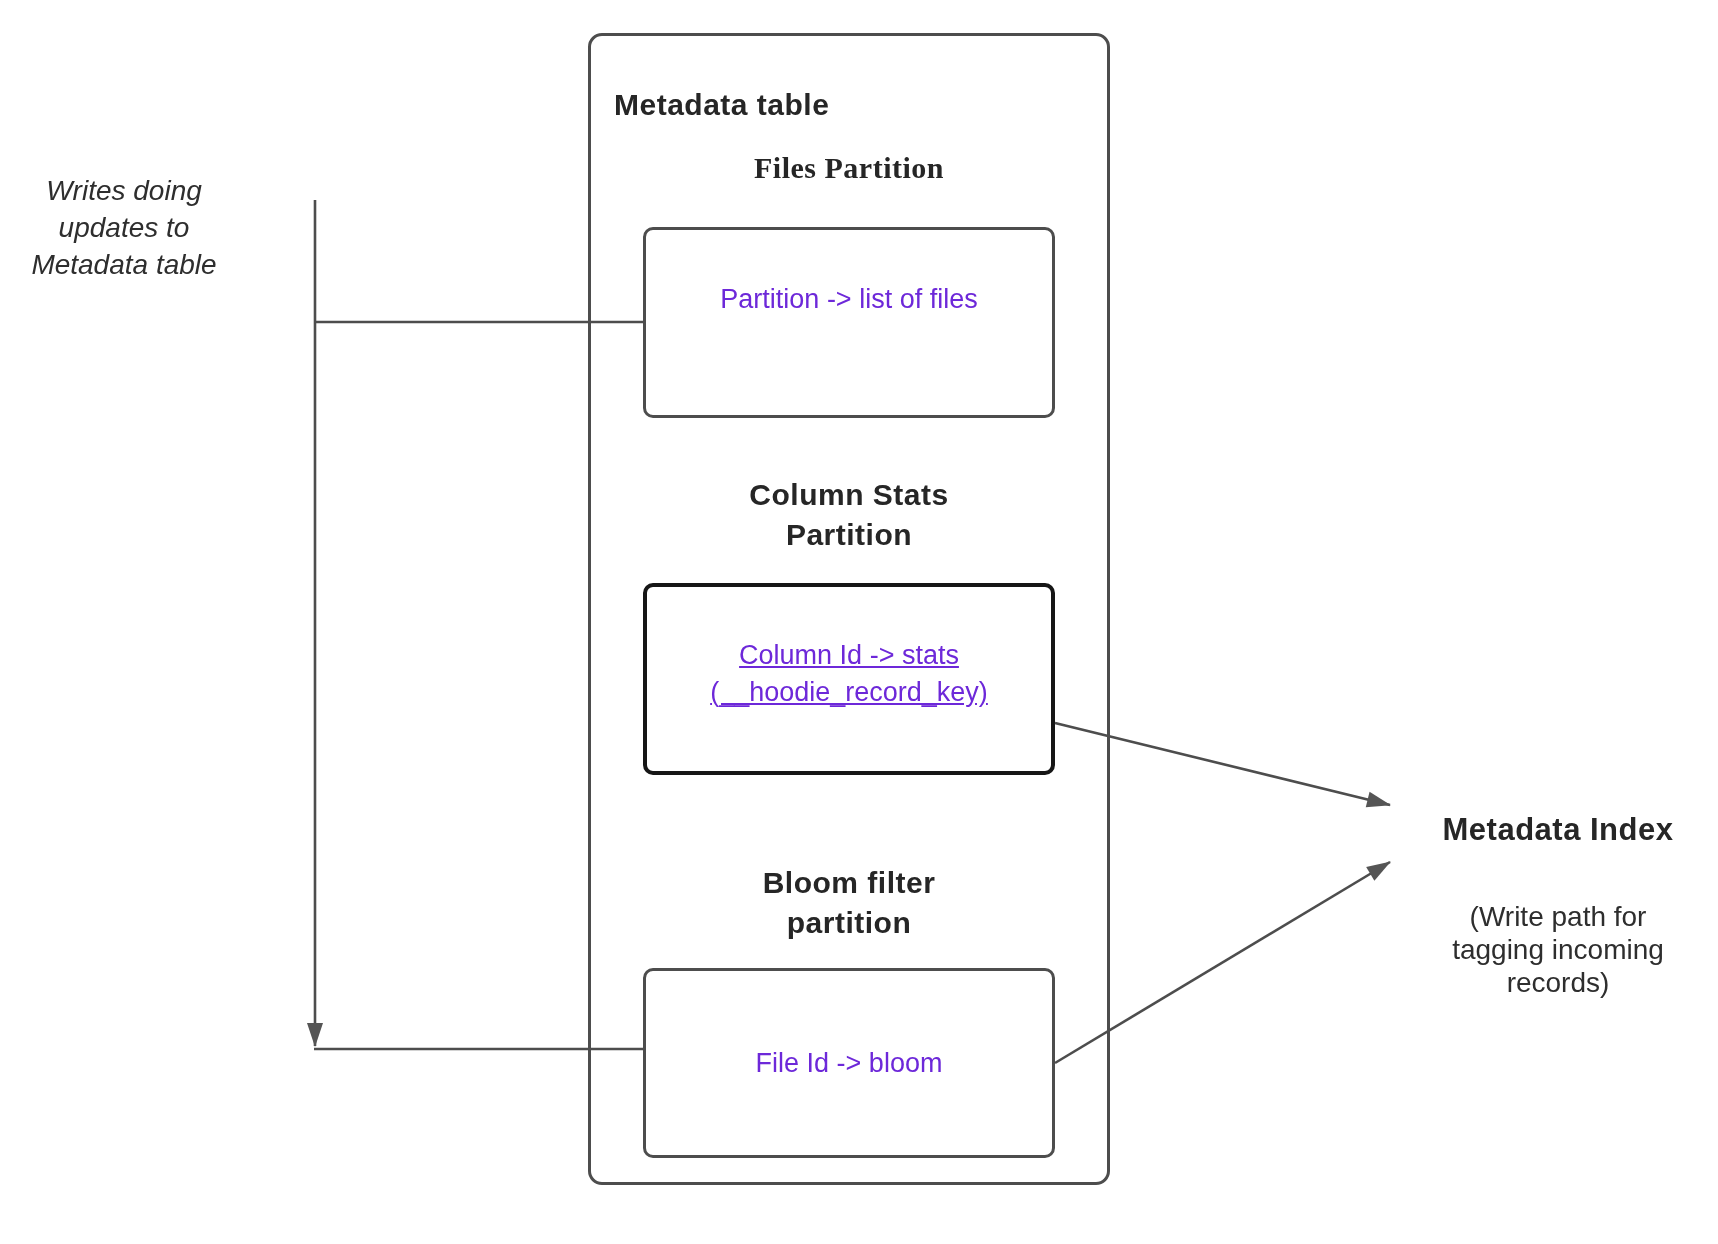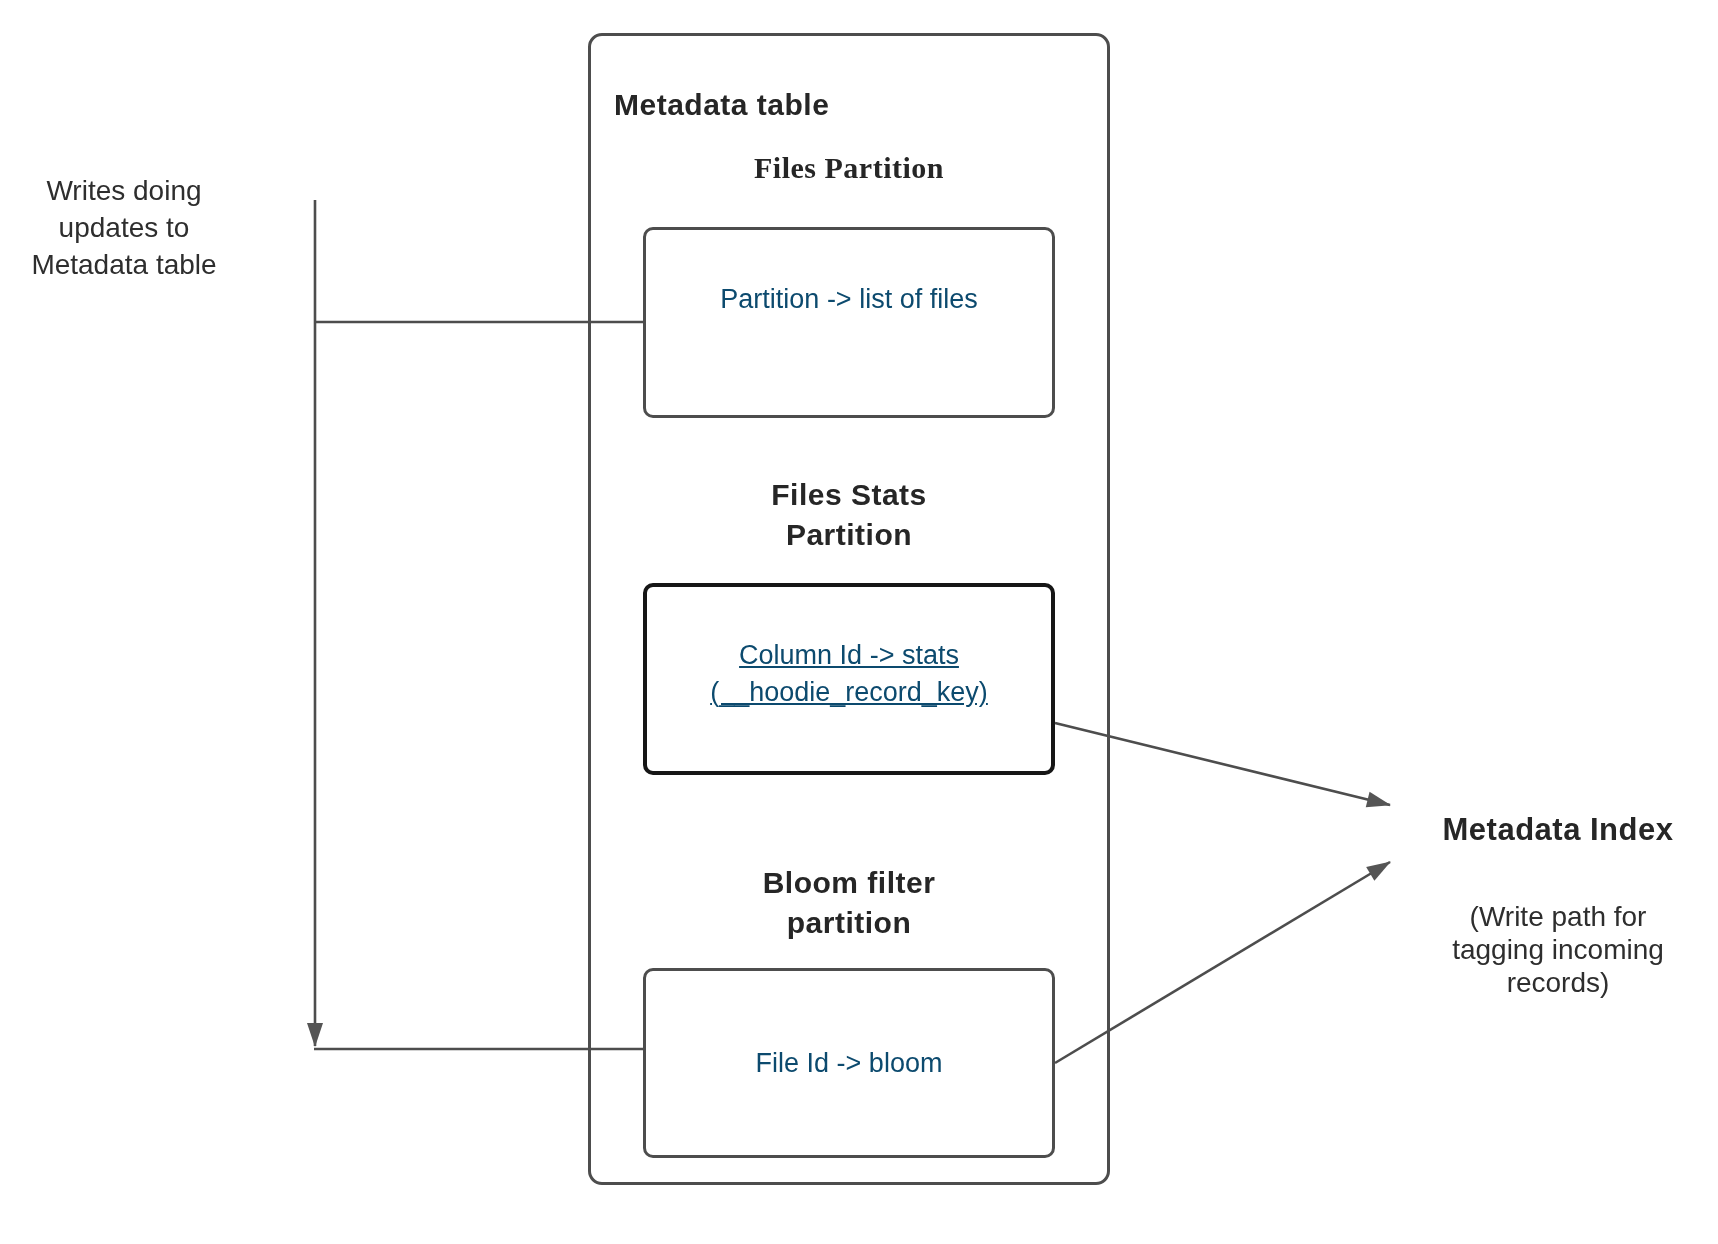--- a/index.html
+++ b/index.html
@@ -13,21 +13,21 @@
     width: 1718px;
     height: 1244px;
     background: #ffffff;
     overflow: hidden;
   }
   .abs { position: absolute; }
   .pre { white-space: pre-line; }
   .note {
     left: 14px; top: 172px; width: 220px;
     font-size: 28px; line-height: 37px;
-    color: #2e2e2e; text-align: center;
+    color: #2e2e2e; text-align: center; font-style: italic;
   }
   .outer-box {
     left: 588px; top: 33px;
     width: 522px; height: 1152px;
     border: 3px solid #4d4d4d;
     border-radius: 14px;
     box-sizing: border-box;
     background: transparent;
   }
   .diagram-title {
@@ -52,21 +52,21 @@
     box-sizing: border-box;
     background: #ffffff;
   }
   .box-files  { top: 227px; height: 191px; }
   .box-stats  { top: 583px; height: 192px; border: 4px solid #161616; }
   .box-bloom  { top: 968px; height: 190px; }
   .part-body {
     position: absolute;
     left: 0; width: 100%;
     text-align: center;
-    font-size: 27px; color: #0c4a6e;
+    font-size: 27px; color: #6d28d9;
     line-height: 37px;
   }
   .body-files { top: 51px; }
   .body-stats { top: 50px; text-decoration: underline; }
   .body-bloom { top: 74px; }
   .mi-title {
     left: 1396px; top: 812px; width: 324px;
     text-align: center;
     font-size: 31px; font-weight: bold;
     color: #262626; letter-spacing: 0.5px;
@@ -94,21 +94,21 @@
 
   <div class="abs outer-box"></div>
 
   <div class="abs diagram-title">Metadata table</div>
 
   <div class="abs part-heading heading-files">Files Partition</div>
   <div class="abs part-box box-files">
     <div class="part-body body-files pre">Partition -&gt; list of files</div>
   </div>
 
-  <div class="abs part-heading heading-stats pre">Files Stats
+  <div class="abs part-heading heading-stats pre">Column Stats
 Partition</div>
   <div class="abs part-box box-stats">
     <div class="part-body body-stats pre">Column Id  -&gt; stats
 (__hoodie_record_key)</div>
   </div>
 
   <div class="abs part-heading heading-bloom pre">Bloom filter
 partition</div>
   <div class="abs part-box box-bloom">
     <div class="part-body body-bloom pre">File Id -&gt; bloom</div>

